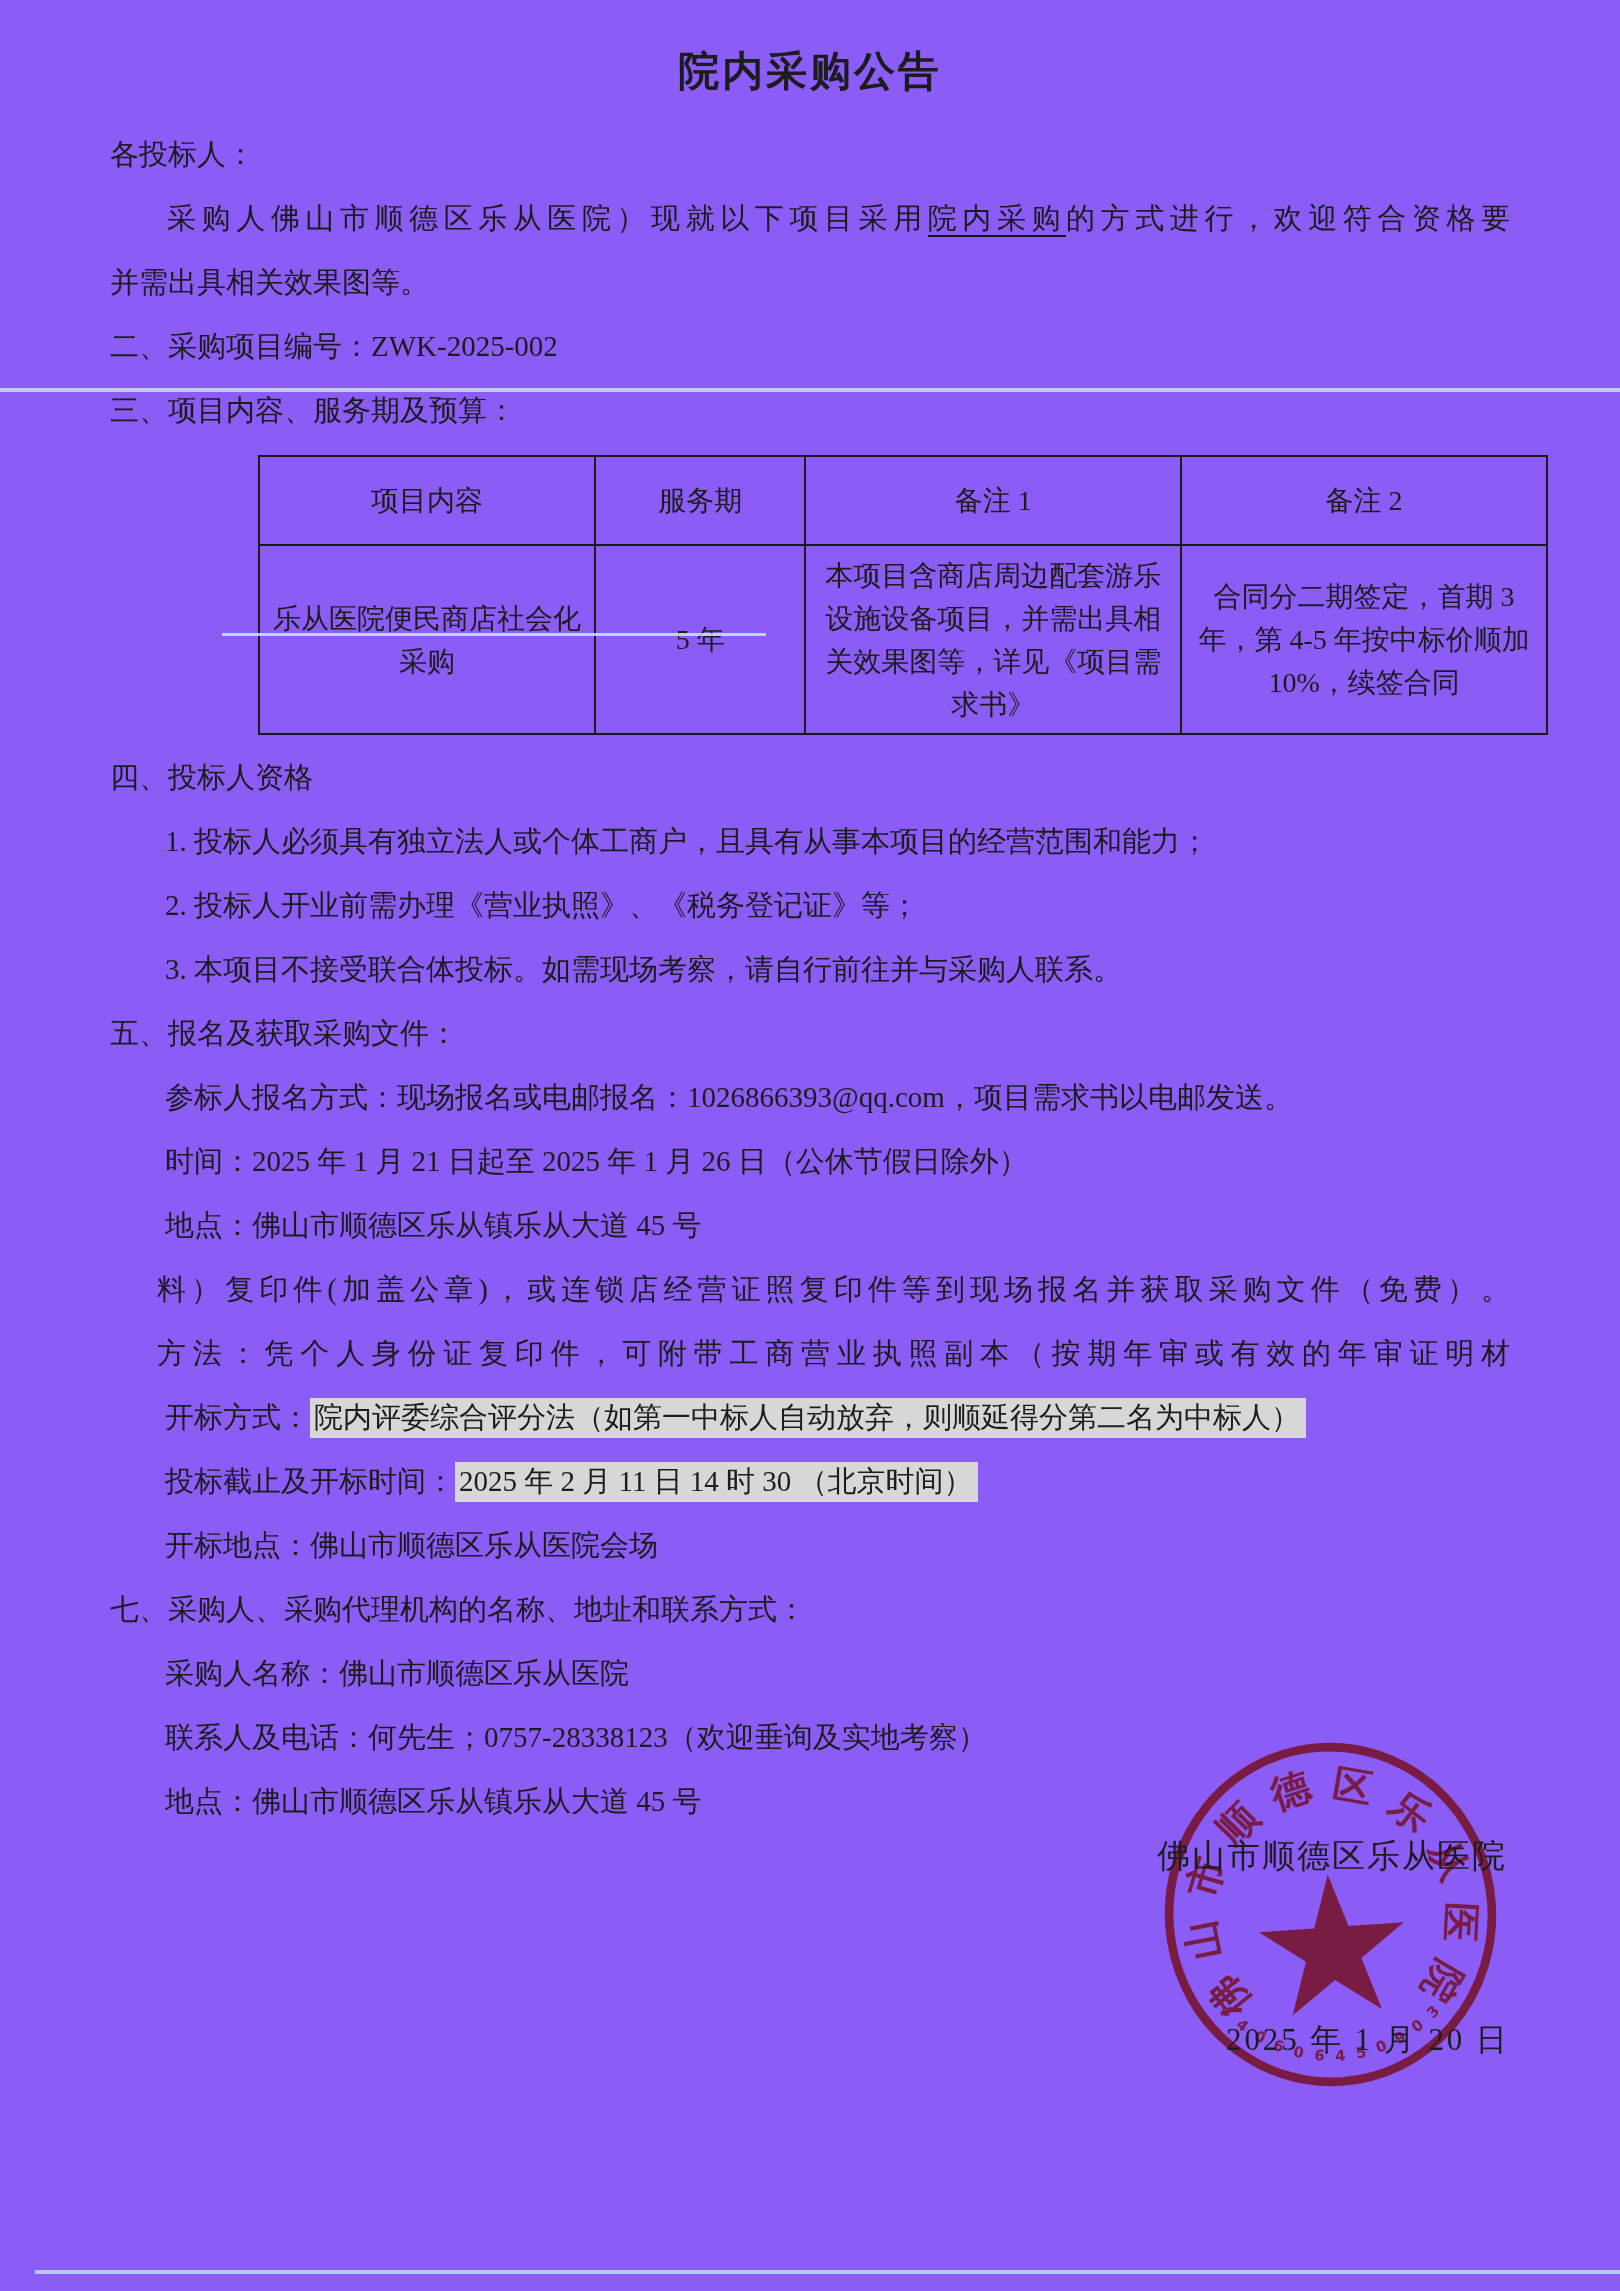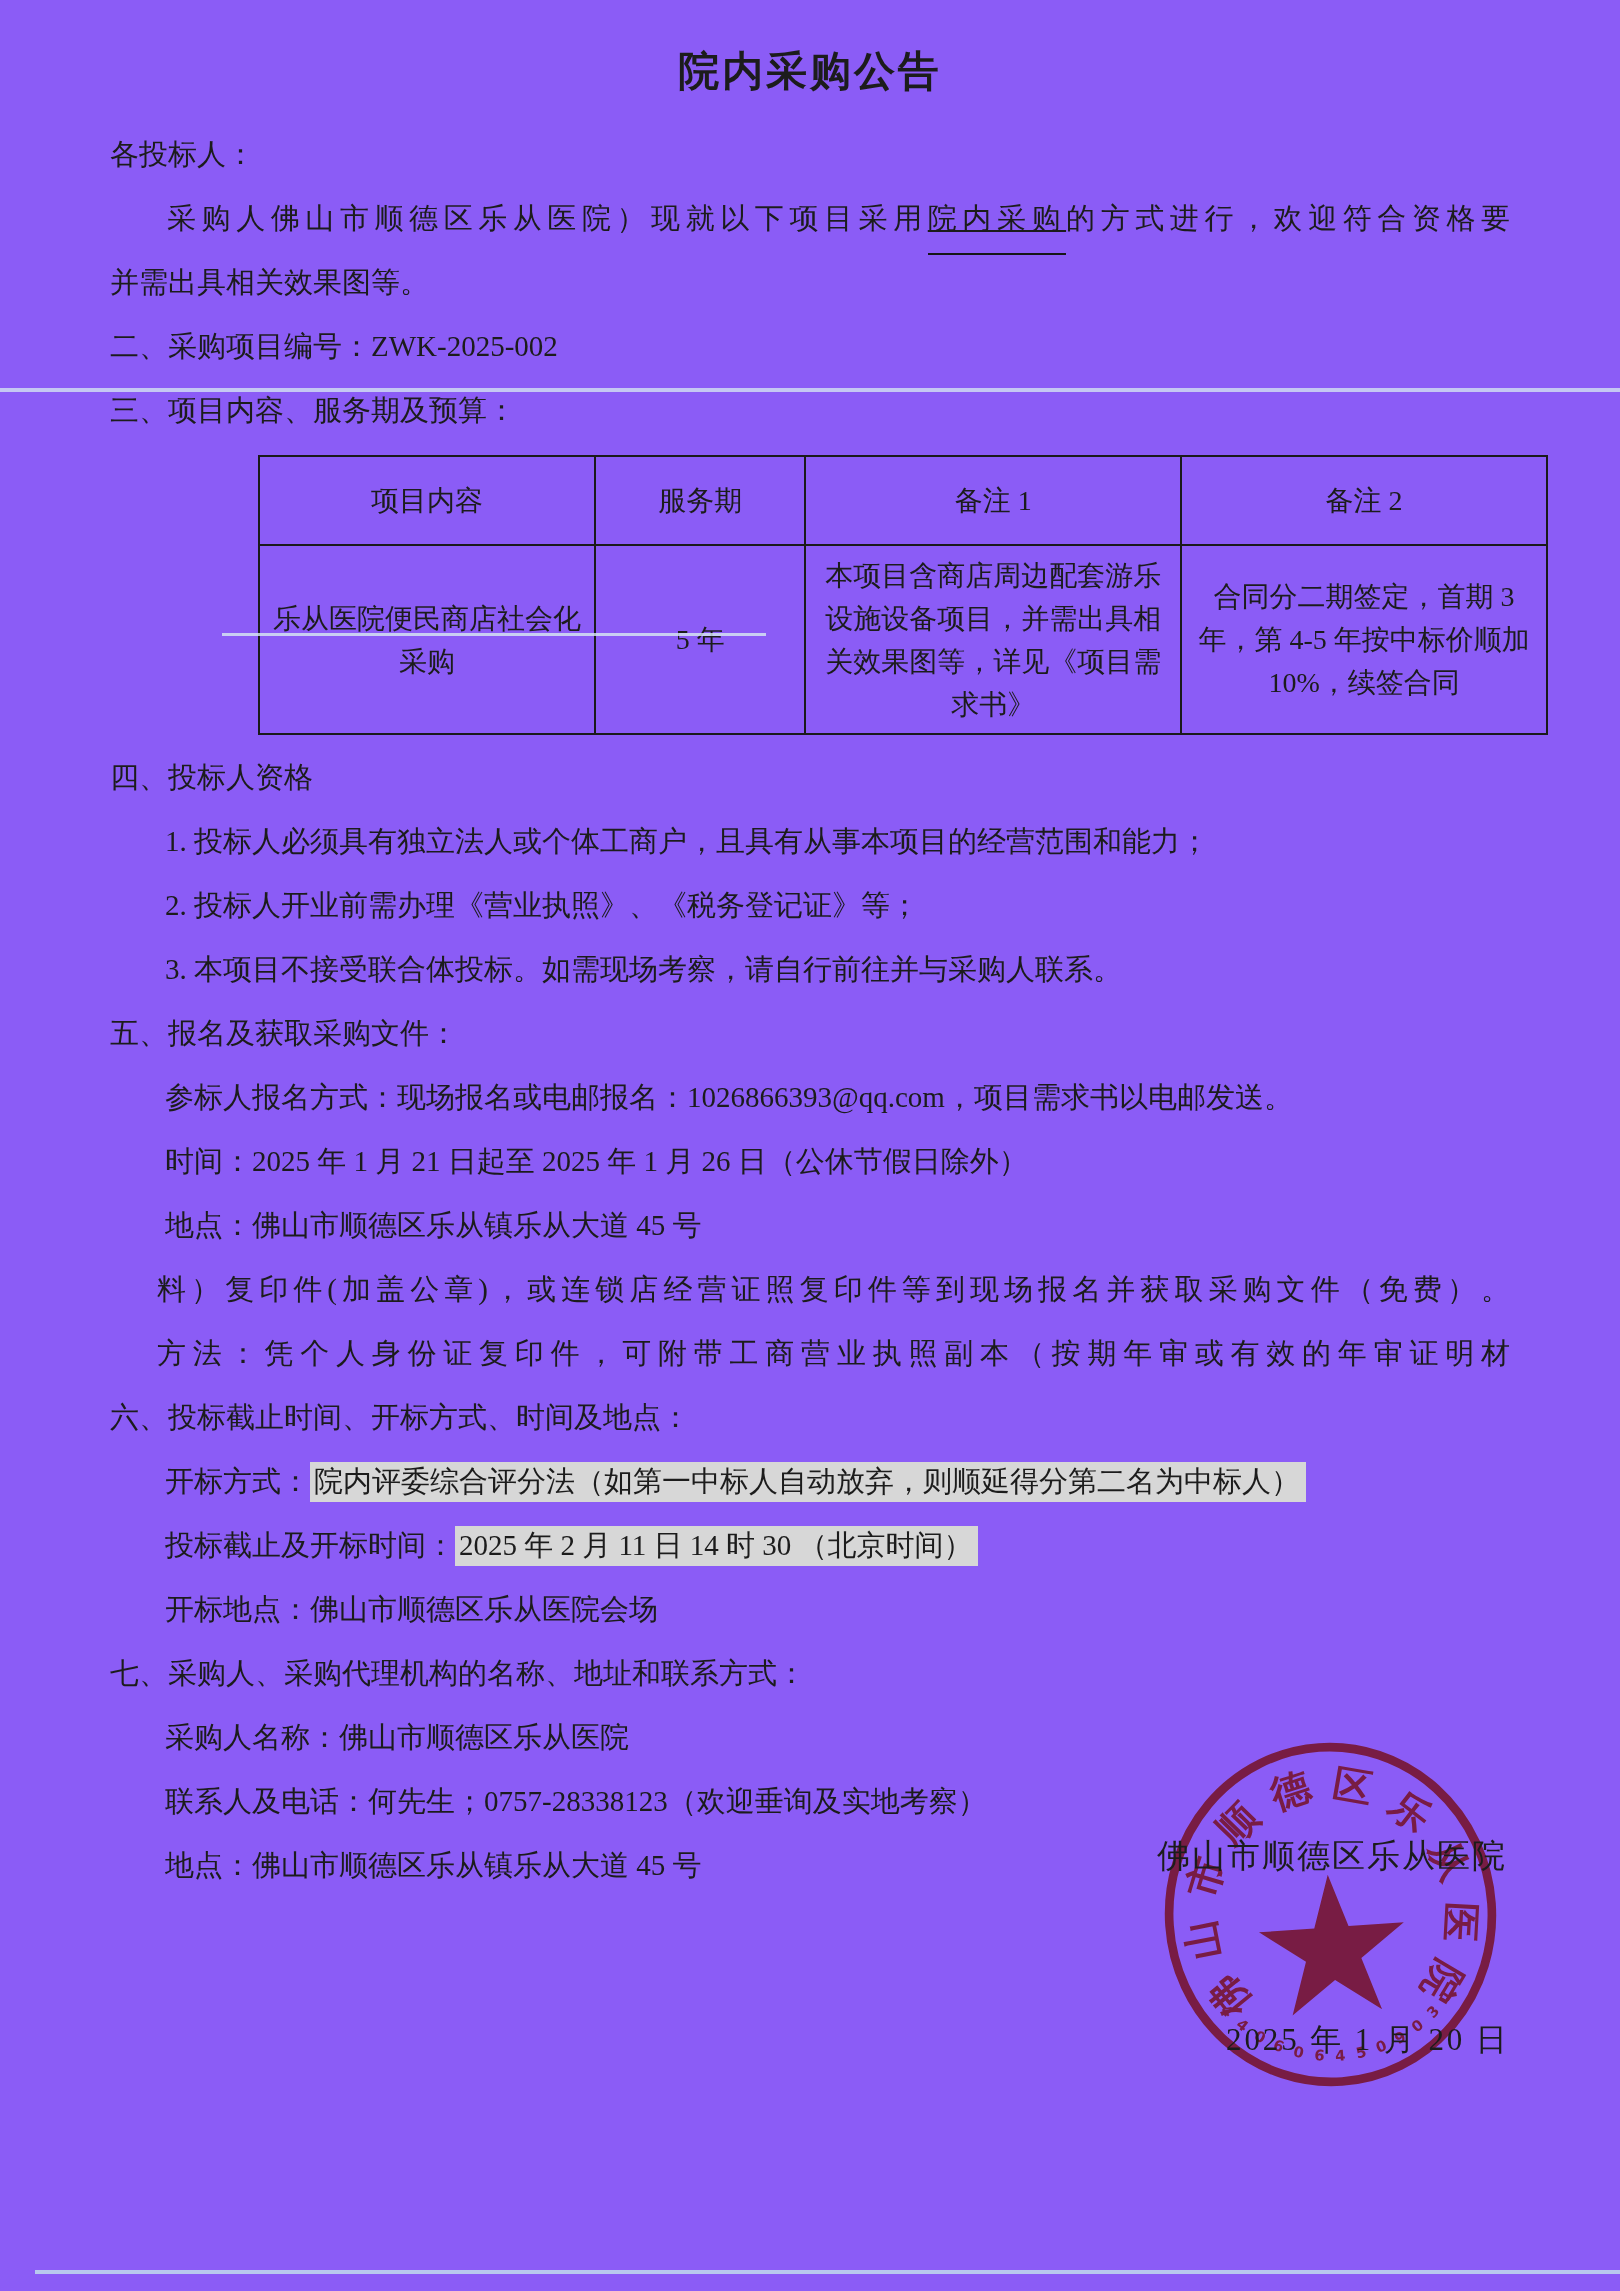--- a/index.html
+++ b/index.html
@@ -21,21 +21,21 @@
     letter-spacing:2.9px;
     line-height:53px;
     margin-bottom:23.5px;
   }
   .line { font-size:29px; line-height:64px; white-space:nowrap; }
   .wrapline { font-size:29px; line-height:64px; }
   .justify-last { text-align:justify; text-align-last:justify; }
   .indent-first { text-indent:57px; }
   .sub { margin-left:55px; }
   .sub2 { margin-left:47px; }
-  .u { border-bottom:2.9px solid #161616; padding-bottom:19px;text-decoration:underline; }
+  .u { border-bottom:2.9px solid #161616; padding-bottom:1px; }
   .hl { padding:2.9px 5.9px 4.9px 3.9px; }
 
   
   .tbl-wrap { margin:13.7px 0 9.8px 112px; }
   table.project {
     border-collapse:collapse;
     width:1290px;
     table-layout:fixed;
     font-size:28px;
     margin-left:36px;
@@ -125,21 +125,20 @@
     <div class="line sub">2.  投标人开业前需办理《营业执照》、《税务登记证》等；</div>
     <div class="line sub">3.  本项目不接受联合体投标。如需现场考察，请自行前往并与采购人联系。</div>
 
     <div class="line">五、报名及获取采购文件：</div>
     <div class="line sub">参标人报名方式：现场报名或电邮报名：1026866393@qq.com，项目需求书以电邮发送。</div>
     <div class="line sub">时间：2025 年 1 月 21 日起至 2025 年 1 月 26 日（公休节假日除外）</div>
     <div class="line sub">地点：佛山市顺德区乐从镇乐从大道 45 号</div>
     <div class="wrapline justify-last sub2">料）复印件(加盖公章)，或连锁店经营证照复印件等到现场报名并获取采购文件（免费）。</div>
     <div class="wrapline justify-last sub2">方法：凭个人身份证复印件，可附带工商营业执照副本（按期年审或有效的年审证明材</div>
 
-    <div class="line">六、投标截止时间、开标方式、时间及地点：</div>
     <div class="line sub"><span>开标方式：</span><span class="hl" style="background: rgb(215, 215, 215);">院内评委综合评分法（如第一中标人自动放弃，则顺延得分第二名为中标人）</span></div>
     <div class="line sub"><span>投标截止及开标时间：</span><span class="hl" style="background: rgb(215, 215, 215);">2025 年 2 月 11 日 14 时 30 （北京时间）</span></div>
     <div class="line sub">开标地点：佛山市顺德区乐从医院会场</div>
 
     <div class="line">七、采购人、采购代理机构的名称、地址和联系方式：</div>
     <div class="line sub">采购人名称：佛山市顺德区乐从医院</div>
     <div class="line sub">联系人及电话：何先生；0757-28338123（欢迎垂询及实地考察）</div>
     <div class="line sub">地点：佛山市顺德区乐从镇乐从大道 45 号</div>
   </div>
 

